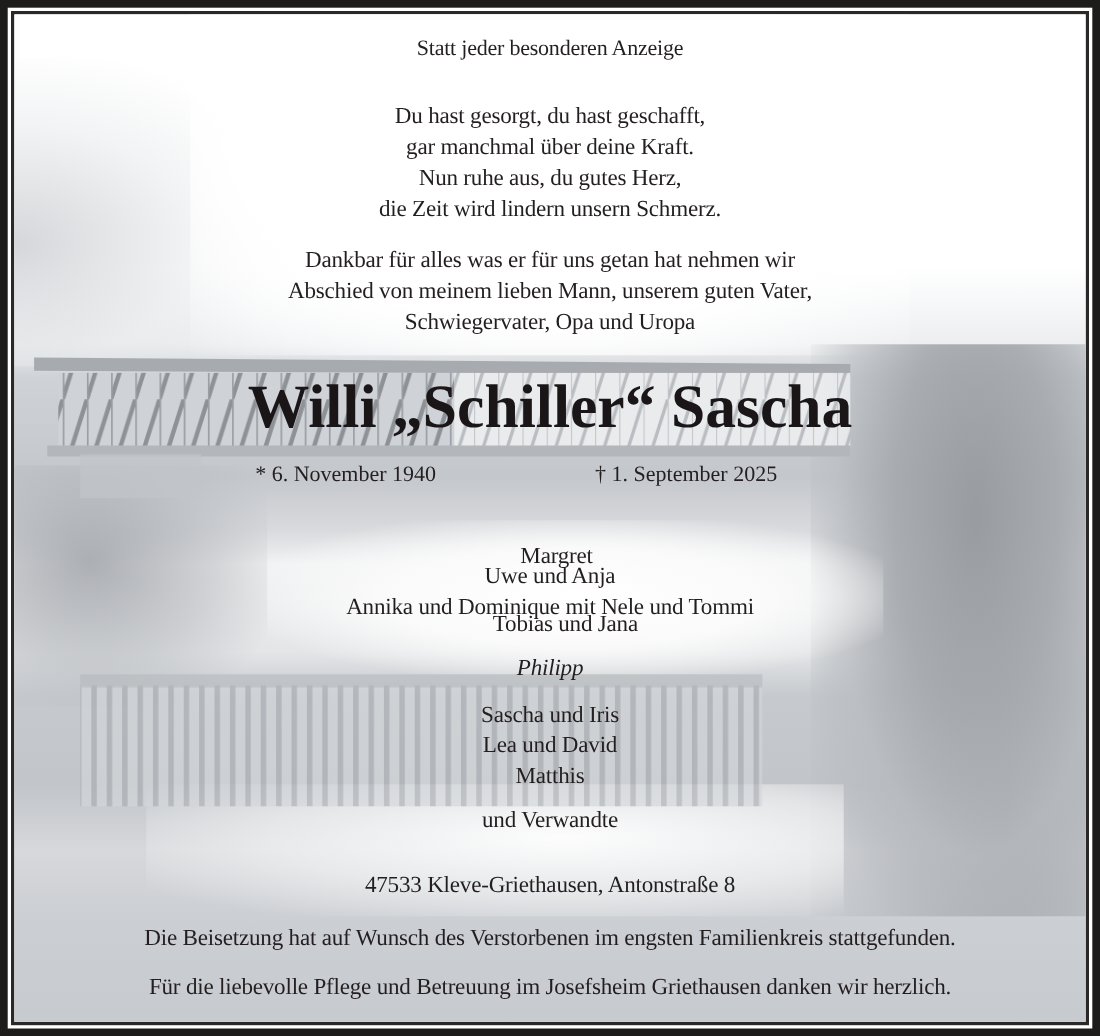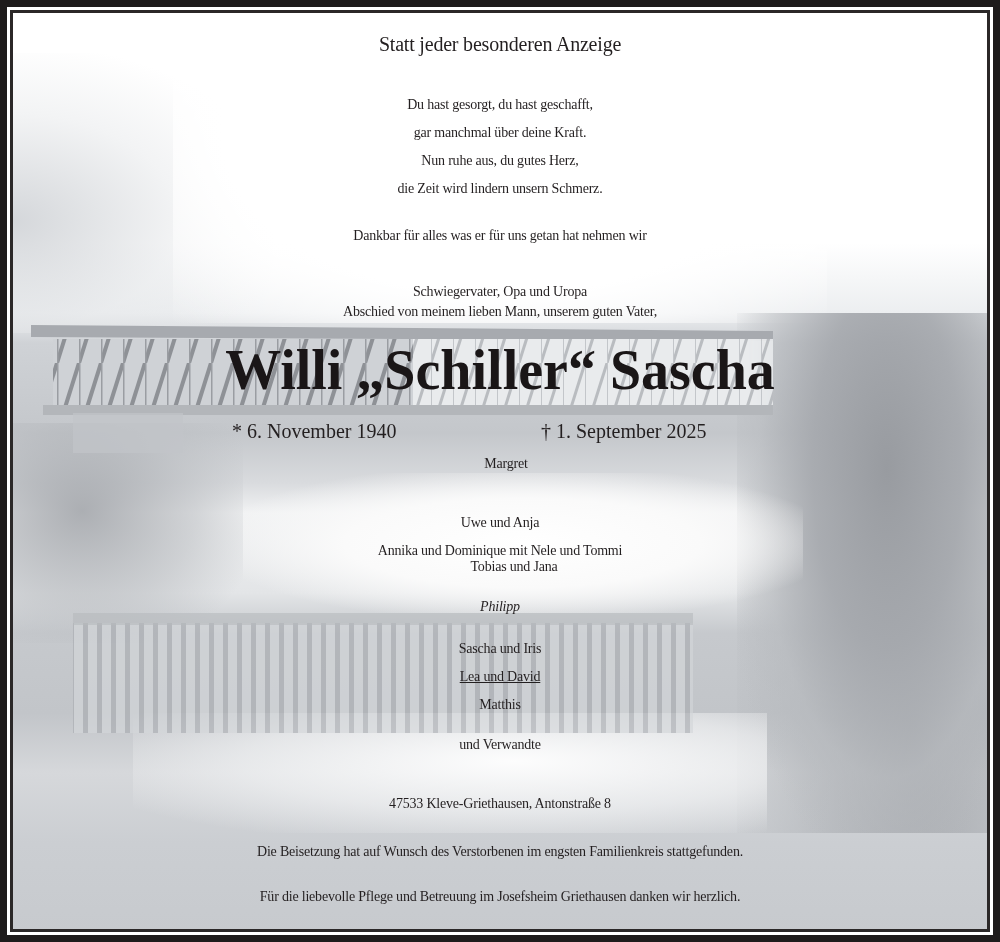--- a/index.html
+++ b/index.html
@@ -94,21 +94,21 @@
       position: absolute;
       left: 0; top: 0; right: 0; bottom: 0;
       text-align: center;
       font-family: "Liberation Serif", "DejaVu Serif", serif;
       color: #231f20;
     }
     .line {
       position: absolute;
       left: 0; right: 0;
       text-align: center;
-      font-size: 14px;
+      font-size: 21px;
       line-height: 28px;
       white-space: nowrap;
       letter-spacing: -0.2px;
     }
     .heading { font-size: 20px; }
     .name {
       font-size: 56px;
       line-height: 64px;
       font-weight: bold;
       letter-spacing: 0px;
@@ -183,39 +183,39 @@
 
       <div>
         <div class="line" style="top:78px;">Du hast gesorgt, du hast geschafft,</div>
         <div class="line" style="top:106px;">gar manchmal über deine Kraft.</div>
         <div class="line" style="top:134px;">Nun ruhe aus, du gutes Herz,</div>
         <div class="line" style="top:162px;">die Zeit wird lindern unsern Schmerz.</div>
       </div>
 
       <div>
         <div class="line" style="top:209px;">Dankbar für alles was er für uns getan hat nehmen wir</div>
-        <div class="line" style="top:237px;margin-top:48px;">Abschied von meinem lieben Mann, unserem guten Vater,</div>
+        <div class="line" style="top:237px;">Abschied von meinem lieben Mann, unserem guten Vater,</div>
         <div class="line" style="top:265px;">Schwiegervater, Opa und Uropa</div>
       </div>
 
       <div class="line name" style="top:325px;">Willi „Schiller“ Sascha</div>
 
       <div class="dates" style="left:219px;">* 6. November 1940</div>
       <div class="dates" style="left:528px;text-align:right;">† 1. September 2025</div>
 
       <div>
-        <div class="line" style="top:437px;margin-left:12px;">Margret</div>
+        <div class="line" style="top:478px;margin-left:12px;">Margret</div>
 
         <div class="line" style="top:496px;">Uwe und Anja</div>
         <div class="line" style="top:524px;">Annika und Dominique mit Nele und Tommi</div>
         <div class="line" style="top:540px;padding-left:28px;">Tobias und Jana</div>
         <div class="line" style="top:580px;font-style:italic;">Philipp</div>
 
         <div class="line" style="top:622px;">Sascha und Iris</div>
-        <div class="line" style="top:650px;text-decoration:underline;">Lea und David</div>
+        <div class="line" style="top:650px;">Lea und David</div>
         <div class="line" style="top:678px;">Matthis</div>
 
         <div class="line" style="top:718px;">und Verwandte</div>
       </div>
 
       <div class="line" style="top:777px;">47533 Kleve-Griethausen, Antonstraße 8</div>
       <div class="line" style="top:825px;">Die Beisetzung hat auf Wunsch des Verstorbenen im engsten Familienkreis stattgefunden.</div>
       <div class="line" style="top:870px;">Für die liebevolle Pflege und Betreuung im Josefsheim Griethausen danken wir herzlich.</div>
     </div>
 

